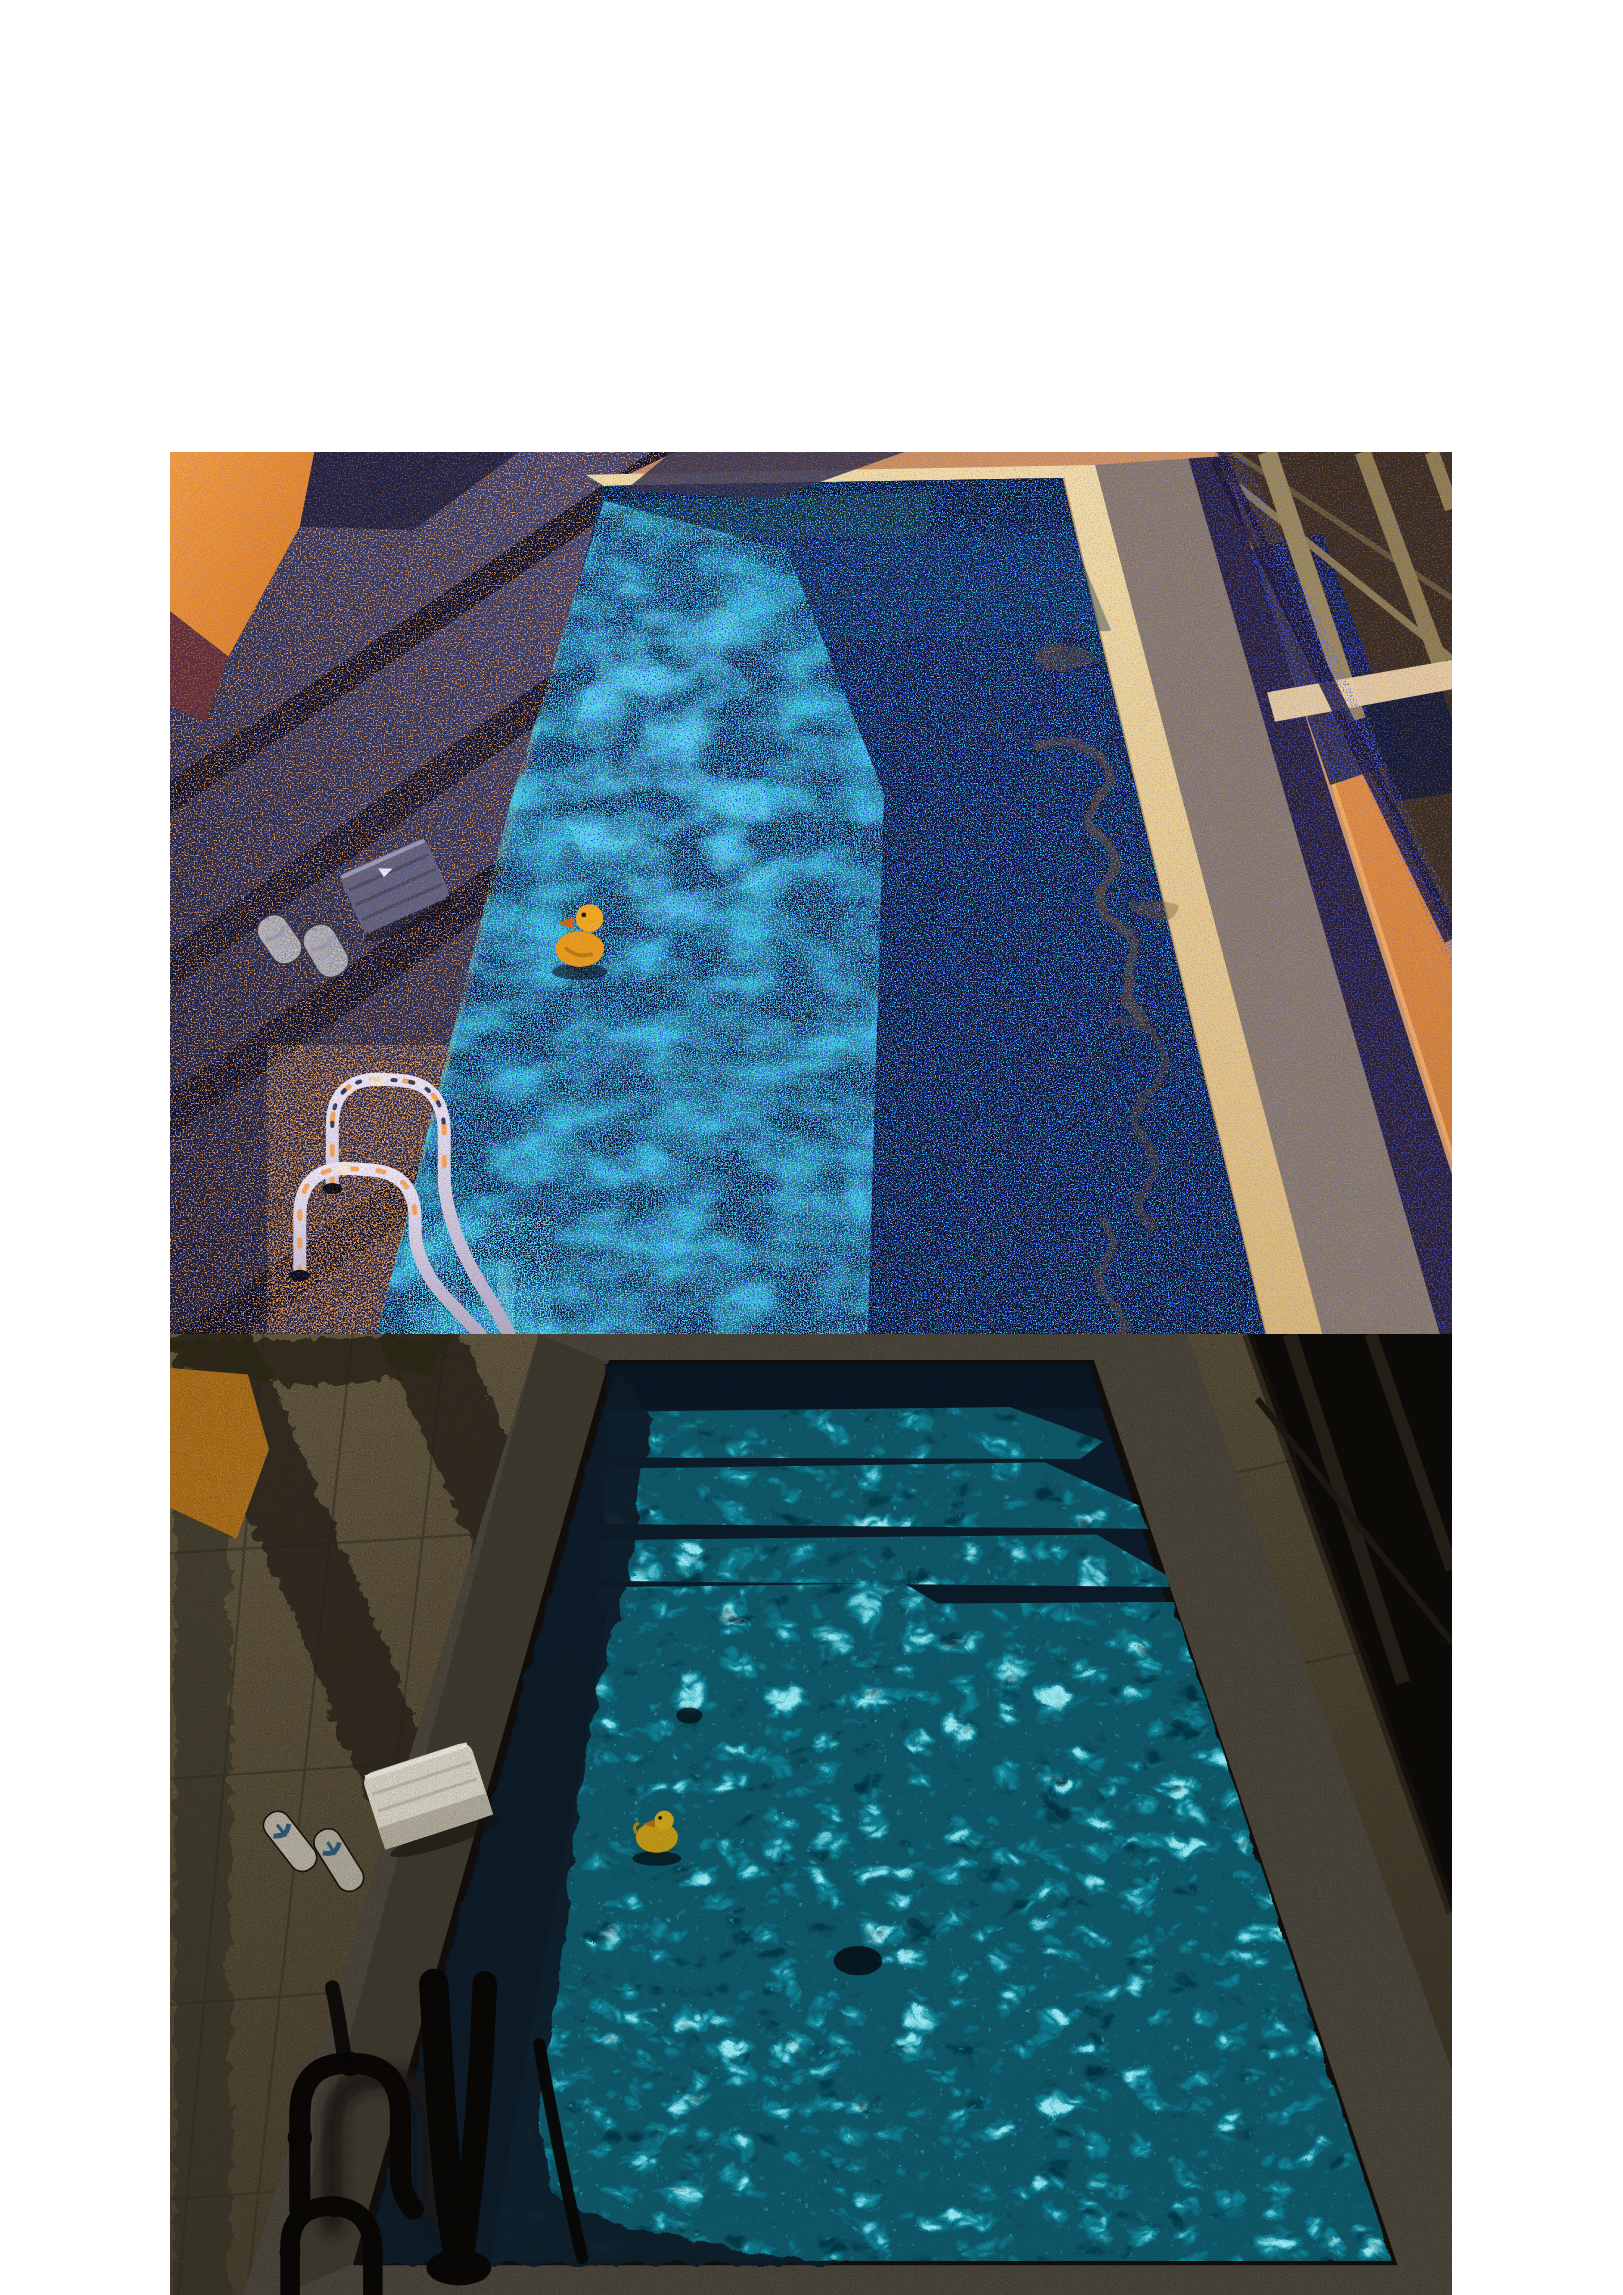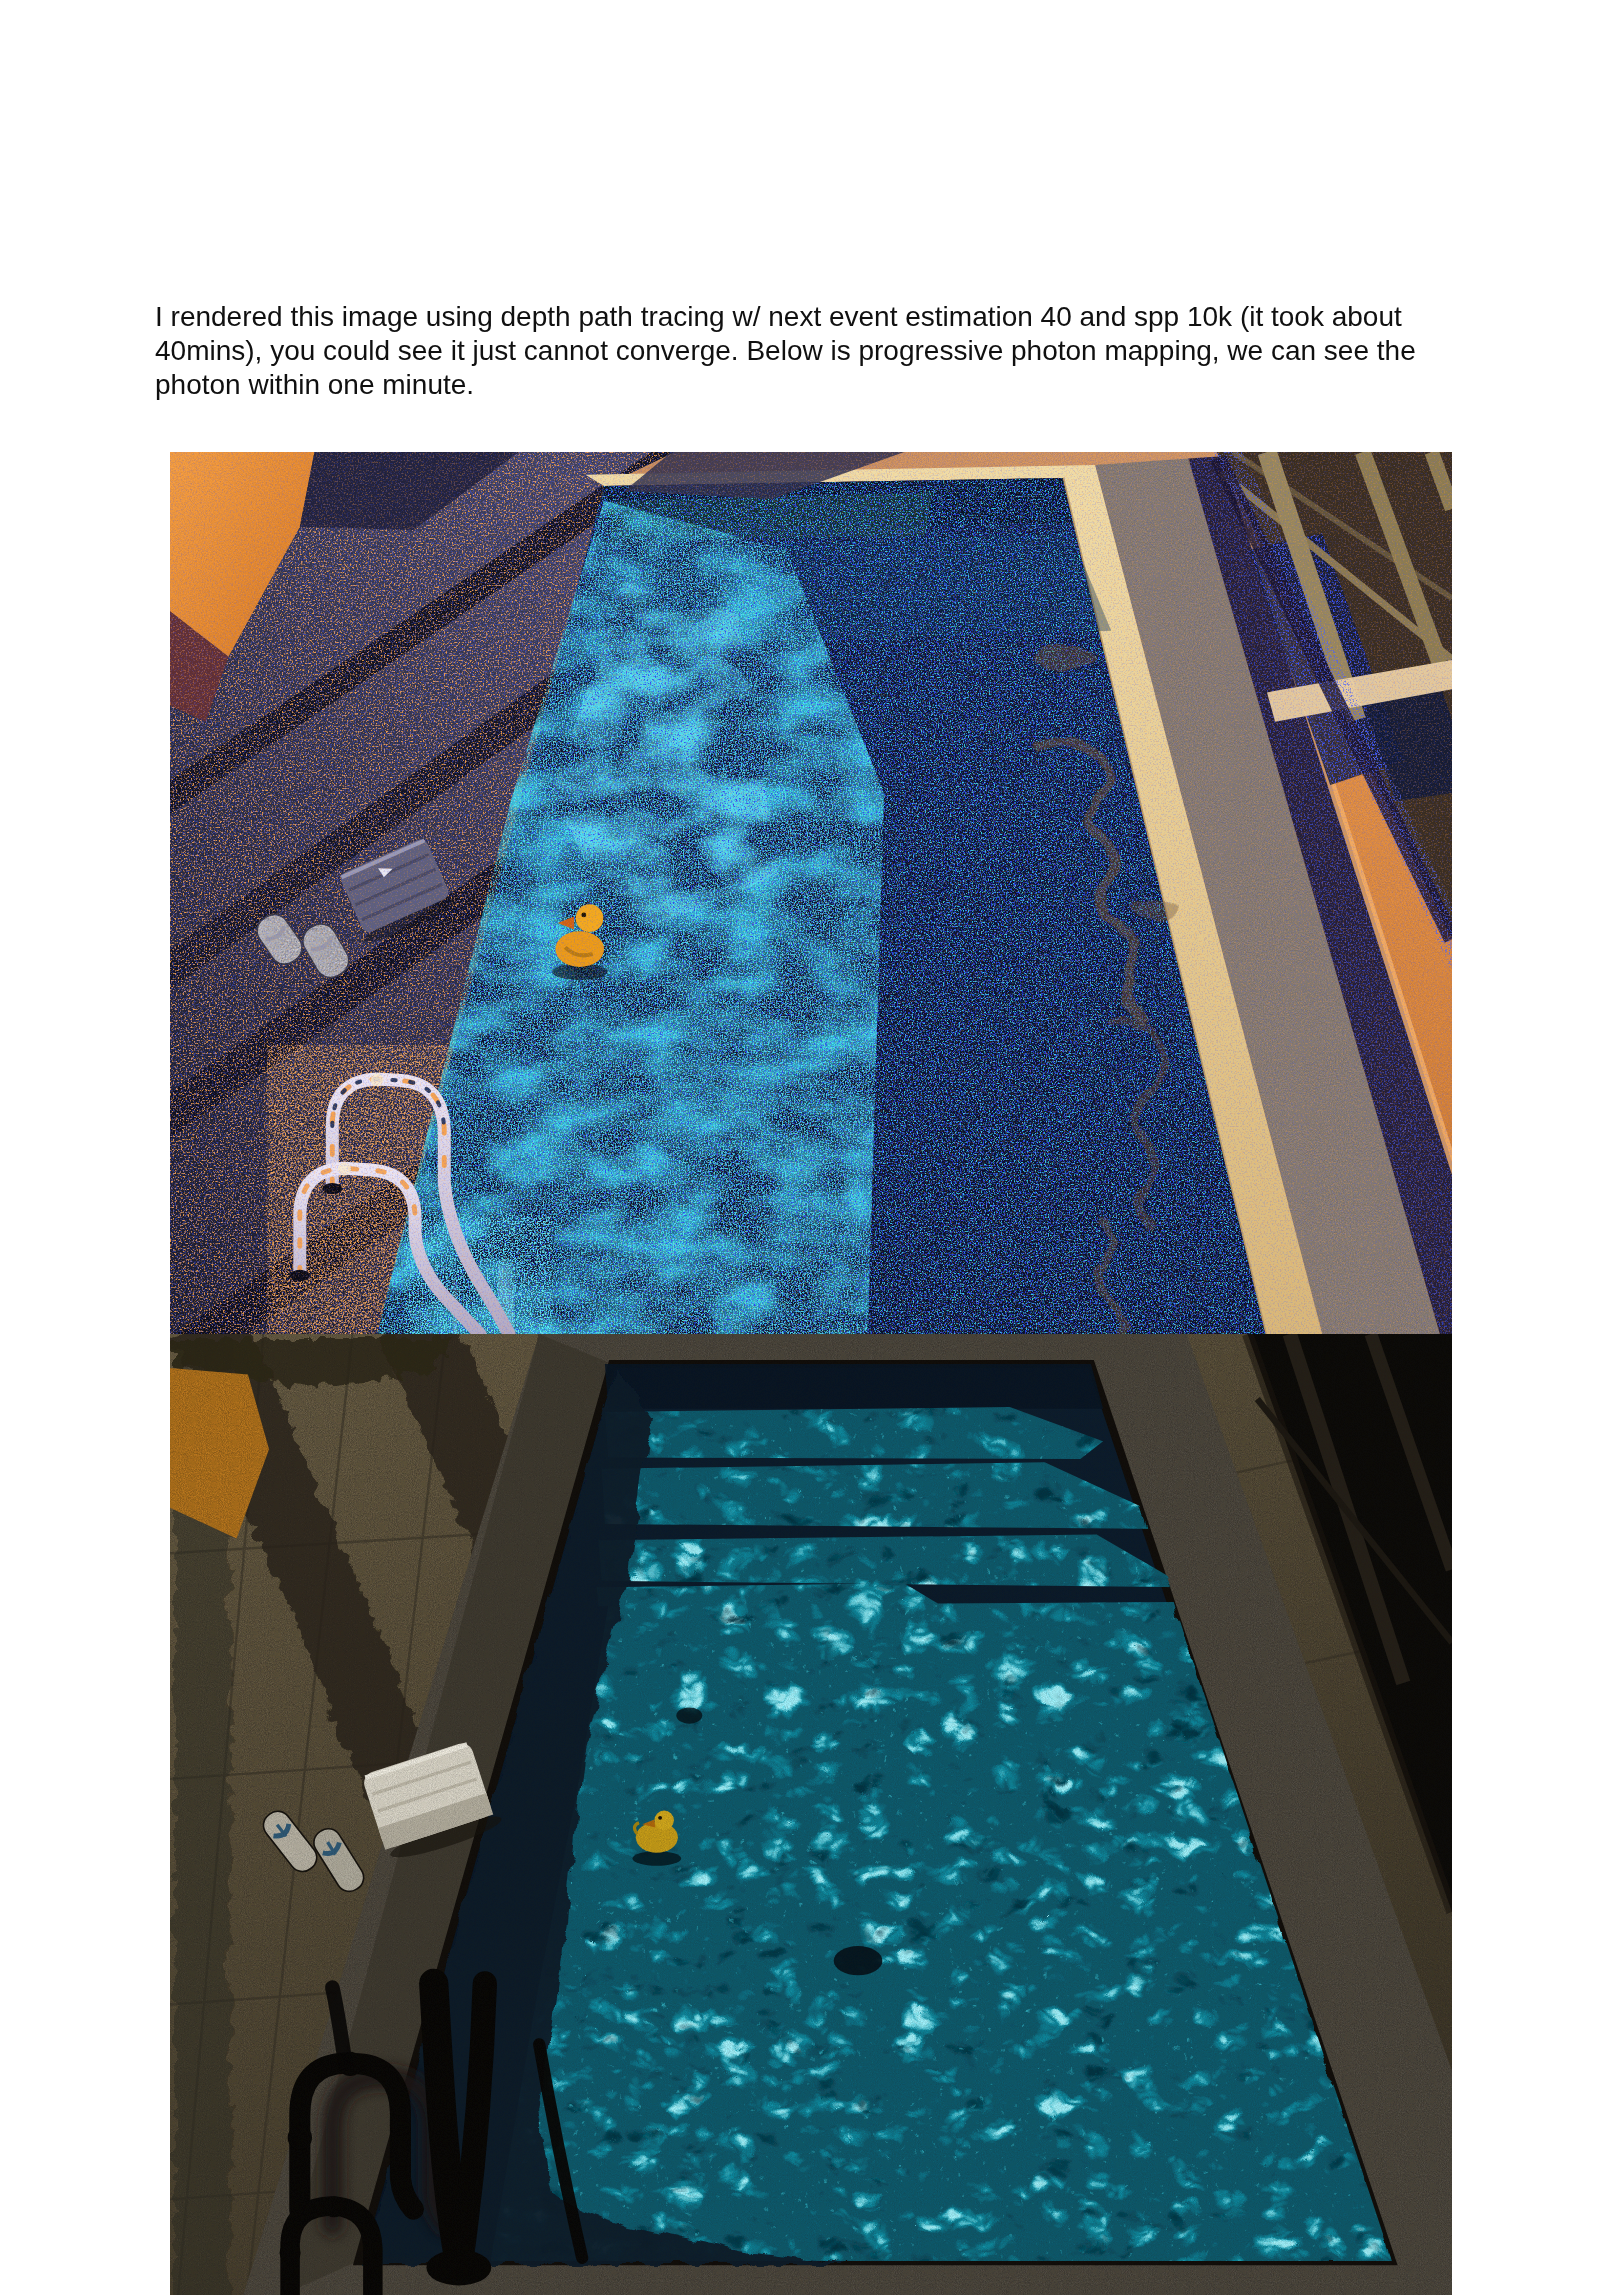--- a/index.html
+++ b/index.html
@@ -31,21 +31,20 @@
   }
   .fig-pt{ top:452px;  height:882px; }
   .fig-ppm{ top:1334px; height:962px; }
   .fig svg{ display:block; width:100%; height:100%; }
 </style>
 </head>
 <body>
 
 <div class="page">
 
-  <p class="intro">I rendered this image using depth path tracing w/ next event estimation 40 and spp 10k (it took about 40mins), you could see it just cannot converge. Below is progressive photon mapping, we can see the photon within one minute.</p>
 
   <figure class="fig fig-pt">
   <svg viewBox="0 0 1580 1086" preserveAspectRatio="none">
     <defs>
       <linearGradient id="g1bg" x1="1" y1="0" x2="0.2" y2="1">
         <stop offset="0" stop-color="#dda06d"></stop>
             <stop offset="1" stop-color="#b87848"></stop>
       </linearGradient>
       <linearGradient id="g1deck" x1="0.7" y1="0" x2="0" y2="1">
         <stop offset="0" stop-color="#4b4b68"></stop>

